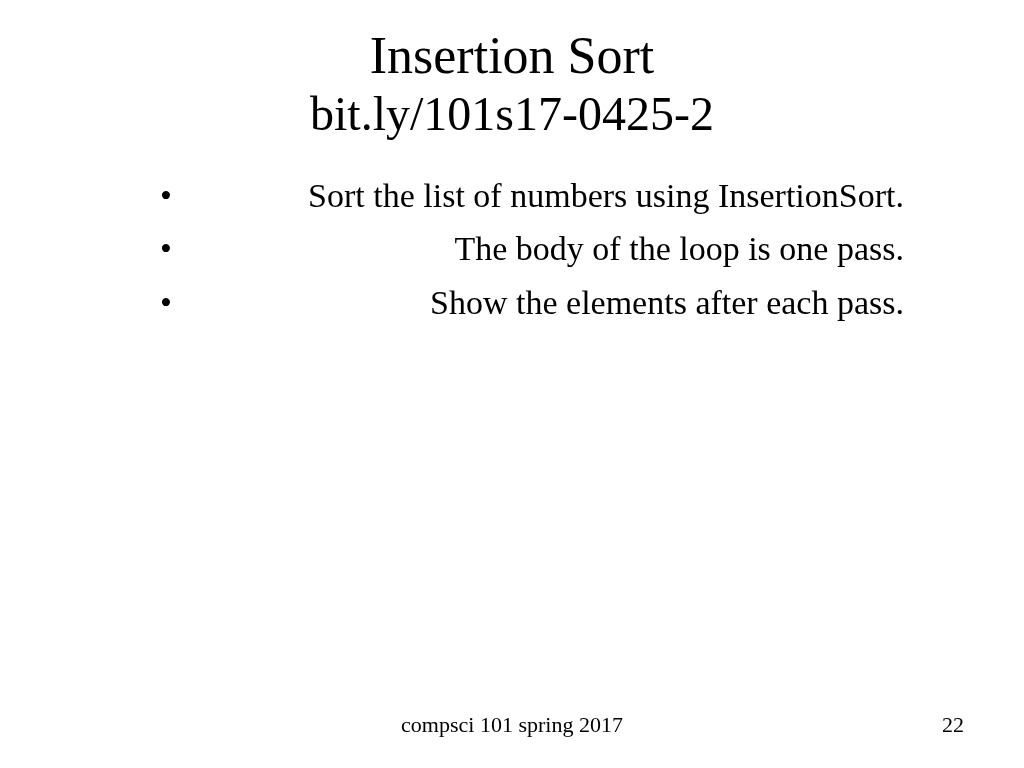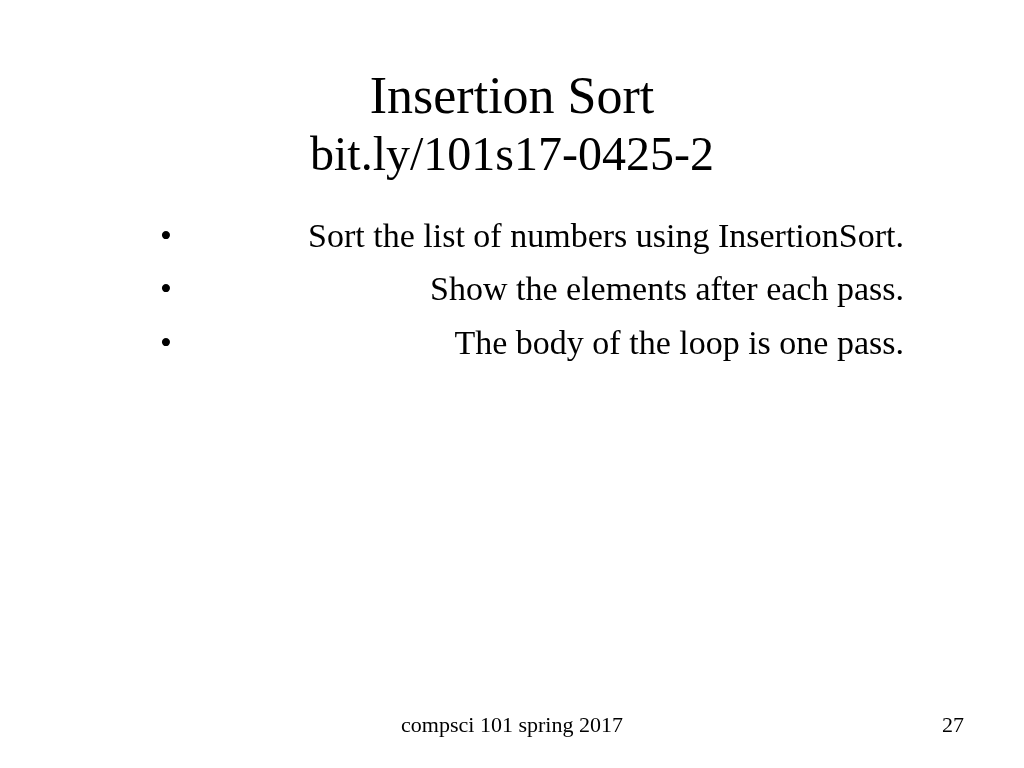--- a/index.html
+++ b/index.html
@@ -12,21 +12,21 @@
       height: 768px;
       background: #ffffff;
       font-family: "Times New Roman", Times, serif;
       color: #000000;
       position: relative;
       overflow: hidden;
     }
     .slide {
       width: 100%;
       height: 100%;
-      padding: 66px 60px 40px 60px;
+      padding: 26px 60px 40px 60px;
       position: relative;
     }
     .title-block {
       text-align: center;
       margin-bottom: 30px;
     }
     .title-line-1 {
       font-size: 52px;
       font-weight: normal;
       line-height: 1.15;
@@ -86,23 +86,23 @@
 
 <div class="slide">
   <div class="title-block">
     <div class="title-line-1">Insertion Sort</div>
     <div class="title-line-2">bit.ly/101s17-0425-2</div>
   </div>
 
   <div class="bullets">
     <ul>
       <li>Sort the list of numbers using InsertionSort.</li>
+      <li>The body of the loop is one pass.</li>
       <li>Show the elements after each pass.</li>
-      <li>The body of the loop is one pass.</li>
     </ul>
   </div>
 
   <div class="footer">
     <div class="footer-left"></div>
     <div class="footer-center">compsci 101 spring 2017</div>
-    <div class="footer-right">27</div>
+    <div class="footer-right">22</div>
   </div>
 </div>
 
 </body></html>

